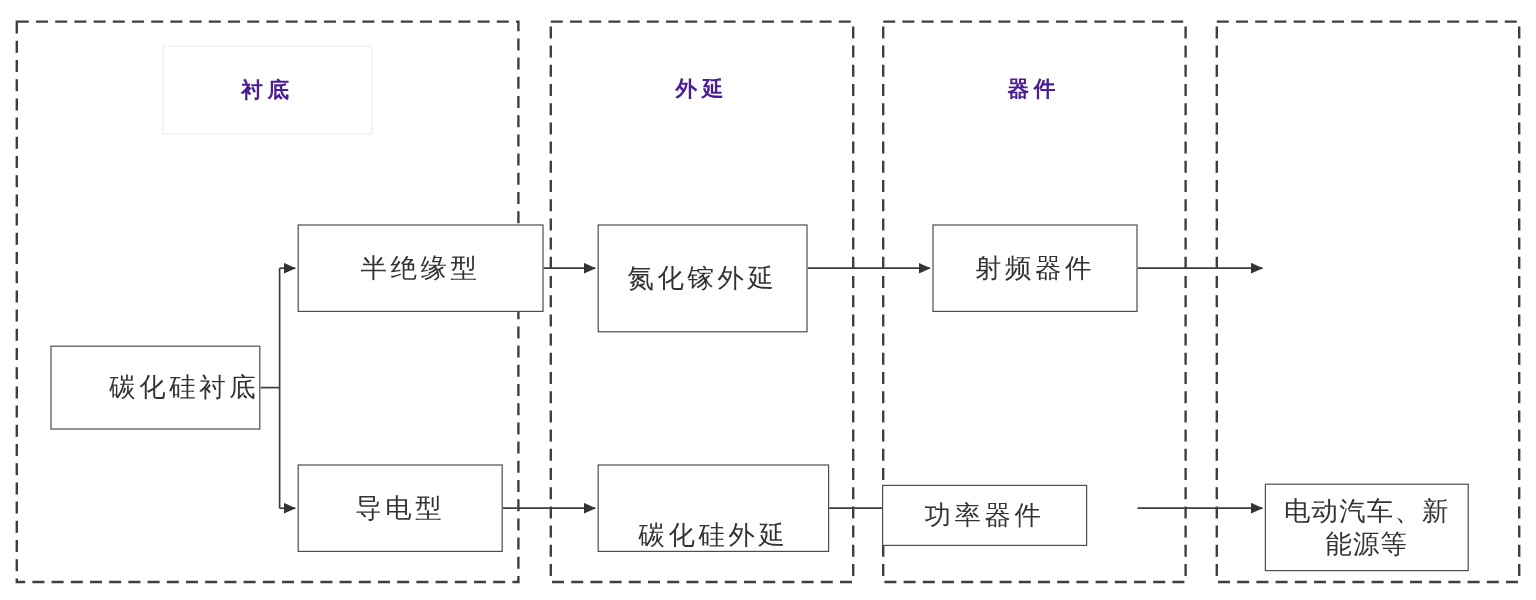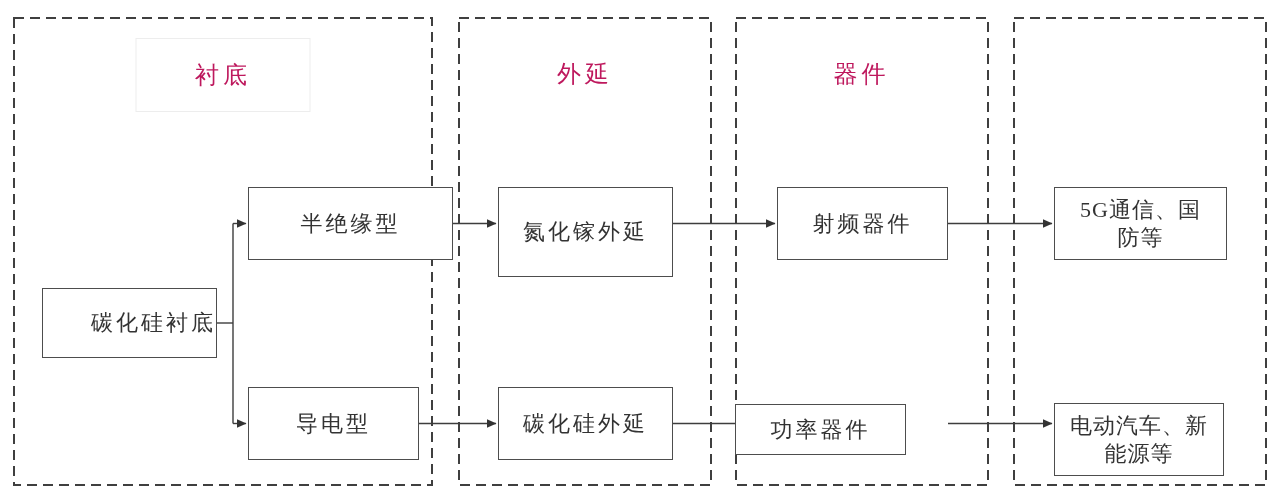--- a/index.html
+++ b/index.html
@@ -28,24 +28,24 @@
   .title-frame {
     position: absolute;
     top: 21px;
     left: 50%;
     transform: translateX(-50%);
     width: 173px;
     height: 72px;
     display: flex;
     align-items: center;
     justify-content: center;
-    font-size: 24px;
-    font-weight: normal;
+    font-size: 18px;
+    font-weight: bold;
     letter-spacing: 4px;
-    color: #be185d;
+    color: #4c1d95;
     white-space: nowrap;
   }
   .col-1 .title-frame { border: 1px solid #ededed; }
 
   svg.connector-layer {
     position: absolute;
     left: 0;
     top: 0;
     pointer-events: none;
   }
@@ -63,21 +63,21 @@
     letter-spacing: 3px;
     color: #333333;
     text-align: center;
     line-height: 1.25;
     white-space: nowrap;
   }
   .node-substrate     { left: 42px;   top: 288px; width: 175px; height: 70px; align-items: flex-end; }
   .node-semi          { left: 248px;  top: 187px; width: 205px; height: 73px; }
   .node-conductive    { left: 248px;  top: 387px; width: 171px; height: 73px; }
   .node-gan           { left: 498px;  top: 187px; width: 175px; height: 90px; }
-  .node-sic-epi       { left: 498px;  top: 387px; width: 175px; height: 73px; }
+  .node-sic-epi       { left: 498px;  top: 387px; width: 193px; height: 73px; justify-content: flex-end; }
   .node-rf            { left: 777px;  top: 187px; width: 171px; height: 73px; }
   .node-power         { left: 735px;  top: 387px; width: 171px; height: 51px; margin-top: 17px; }
   .node-app-rf        { left: 1054px; top: 187px; width: 173px; height: 73px; letter-spacing: 1px; }
   .node-app-power     { left: 1054px; top: 403px; width: 170px; height: 73px; letter-spacing: 1px; }
 </style>
 </head>
 <body>
 
 <div id="canvas">
 
@@ -138,23 +138,19 @@
   </div>
 
   <div class="node node-rf">
     <span>射频器件</span>
   </div>
 
   <div class="node node-power">
     <span>功率器件</span>
   </div>
 
-  <div class="node node-app-rf">
-    <span>5G通信、国</span>
-    <span>防等</span>
-  </div>
 
   <div class="node node-app-power">
     <span>电动汽车、新</span>
     <span>能源等</span>
   </div>
 
 </div>
 
 </body></html>

